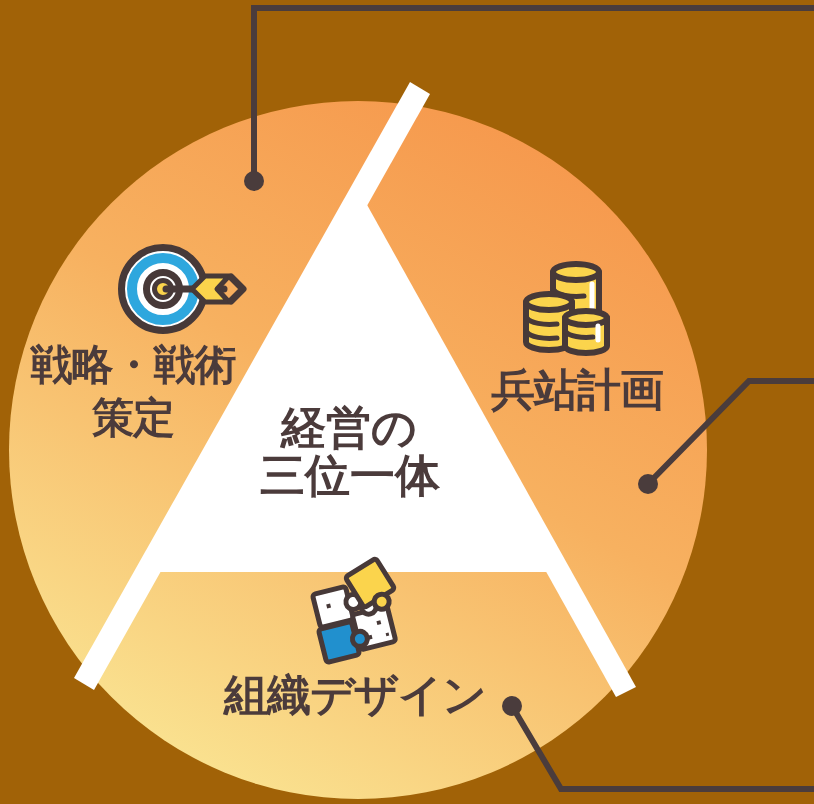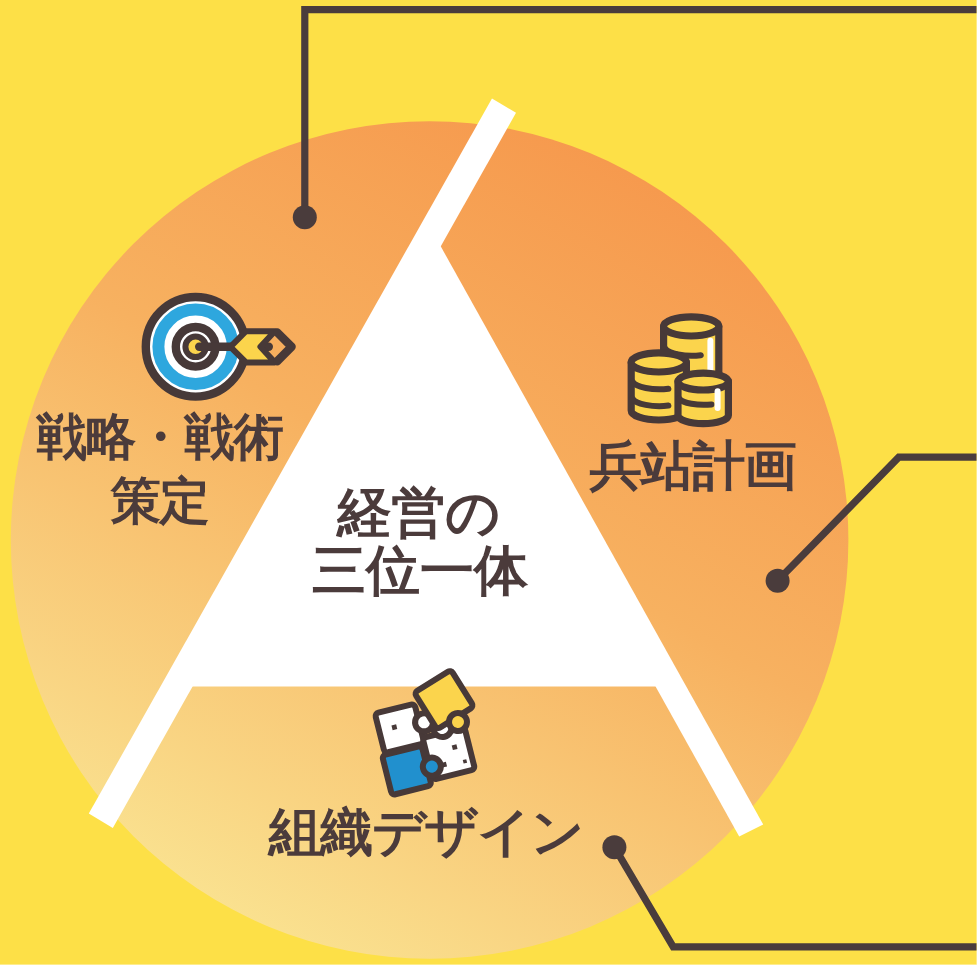--- a/index.html
+++ b/index.html
@@ -1,19 +1,19 @@
 <!DOCTYPE html>
 <html><head>
 <meta charset="utf-8">
 <style>
   html,body{margin:0;padding:0;background:#ffffff;}
   .canvas{
     position:relative;
     width:814px;height:804px;
-    background:#fde047;
+    background:#a16207;
     overflow:hidden;
     font-family:"DejaVu Sans", sans-serif;
   }
   .canvas svg{position:absolute;left:0;top:0;width:814px;height:804px;}
   text.seg-label{
     fill:#4B3B3B;
     font-family:"DejaVu Sans", sans-serif;
     font-weight:800;
     letter-spacing:-1px;
   }

